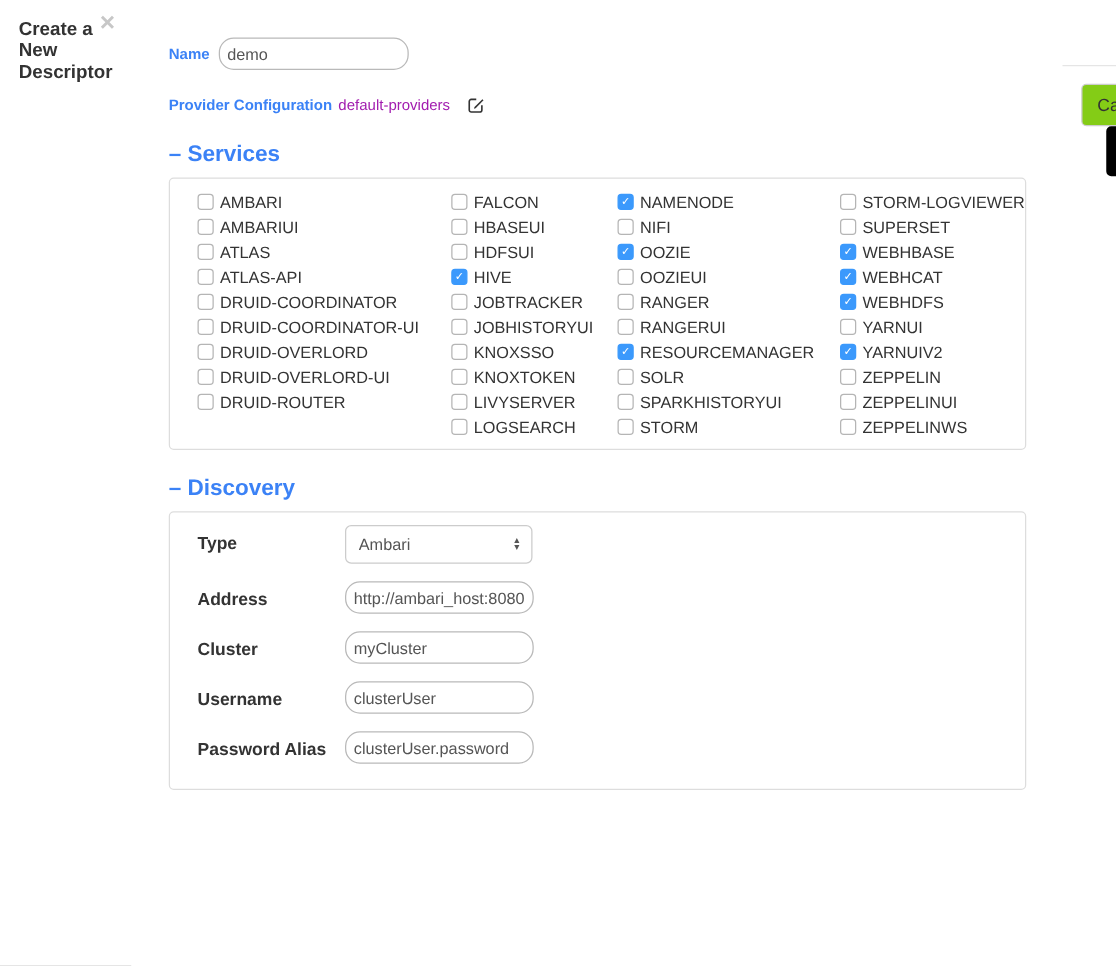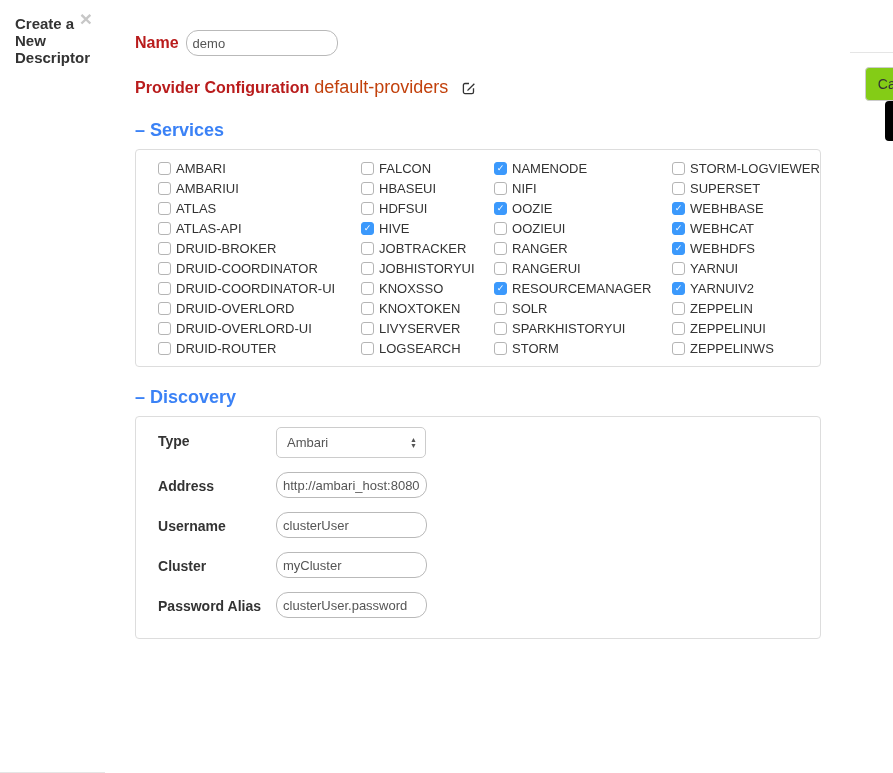--- a/index.html
+++ b/index.html
@@ -19,32 +19,32 @@
   .close-x {
     position:absolute; right:13px; top:8px;
     font-size:21px; font-weight:bold; color:#c7c7c7;
     cursor:pointer; line-height:21px;
   }
 
   
   .modal-body { padding:30px 29px 0 30px; flex:0 0 auto; }
 
   .name-row { display:flex; align-items:center; margin-bottom:21px; }
-  .form-lbl { font-size:16px; font-weight:bold; color:#b91c1c; }
+  .form-lbl { font-size:12px; font-weight:bold; color:#3b82f6; }
   .name-row .form-lbl { margin-right:7px; }
   .txt {
     border:1px solid #b9b9b9; border-radius:12px;
     height:26px; font-size:13px; color:#555;
     padding:3px 6px; background:#fff; outline:none;
     font-family:"Liberation Sans","DejaVu Sans",sans-serif;
   }
   .name-input { width:152px; }
 
   .provider-row { display:flex; align-items:center; margin-bottom:22px; }
-  .provider-value { font-size:18px; color:#c2410c; margin-left:5px; }
+  .provider-value { font-size:12px; color:#a21caf; margin-left:5px; }
   .edit-icon { margin-left:14px; display:inline-flex; cursor:pointer; }
 
   .section-label { font-size:18px; font-weight:bold; color:#3b82f6; margin-bottom:8px; cursor:pointer; }
 
   .panel { border:1px solid #ddd; border-radius:4px; background:#fff; }
 
   
   .services-panel { padding:8px 0 8px 22px; margin-bottom:20px; }
   .svc-grid { display:grid; grid-template-columns:203px 133px 178px 1fr; }
   .svc-col { display:flex; flex-direction:column; }
@@ -138,24 +138,20 @@
             <label class="svc-item">
               <span class="cb"></span>
               <span class="svc-label">ATLAS</span>
             </label>
             <label class="svc-item">
               <span class="cb"></span>
               <span class="svc-label">ATLAS-API</span>
             </label>
             <label class="svc-item">
               <span class="cb"></span>
-              <span class="svc-label">DRUID-BROKER</span>
-            </label>
-            <label class="svc-item">
-              <span class="cb"></span>
               <span class="svc-label">DRUID-COORDINATOR</span>
             </label>
             <label class="svc-item">
               <span class="cb"></span>
               <span class="svc-label">DRUID-COORDINATOR-UI</span>
             </label>
             <label class="svc-item">
               <span class="cb"></span>
               <span class="svc-label">DRUID-OVERLORD</span>
             </label>
@@ -312,27 +308,27 @@
             </span>
         </div>
       </div>
 
       <div class="d-row">
         <span class="d-lbl">Address</span>
         <input class="txt d-input" type="text" value="http://ambari_host:8080" style="">
       </div>
 
       <div class="d-row">
+        <span class="d-lbl">Cluster</span>
+        <input class="txt d-input" type="text" value="myCluster" style="">
+      </div>
+
+      <div class="d-row">
         <span class="d-lbl">Username</span>
         <input class="txt d-input" type="text" value="clusterUser" style="">
-      </div>
-
-      <div class="d-row">
-        <span class="d-lbl">Cluster</span>
-        <input class="txt d-input" type="text" value="myCluster" style="">
       </div>
 
       <div class="d-row">
         <span class="d-lbl">Password Alias</span>
         <input class="txt d-input" type="text" value="clusterUser.password" style="">
       </div>
 
     </div>
   </div>
 

